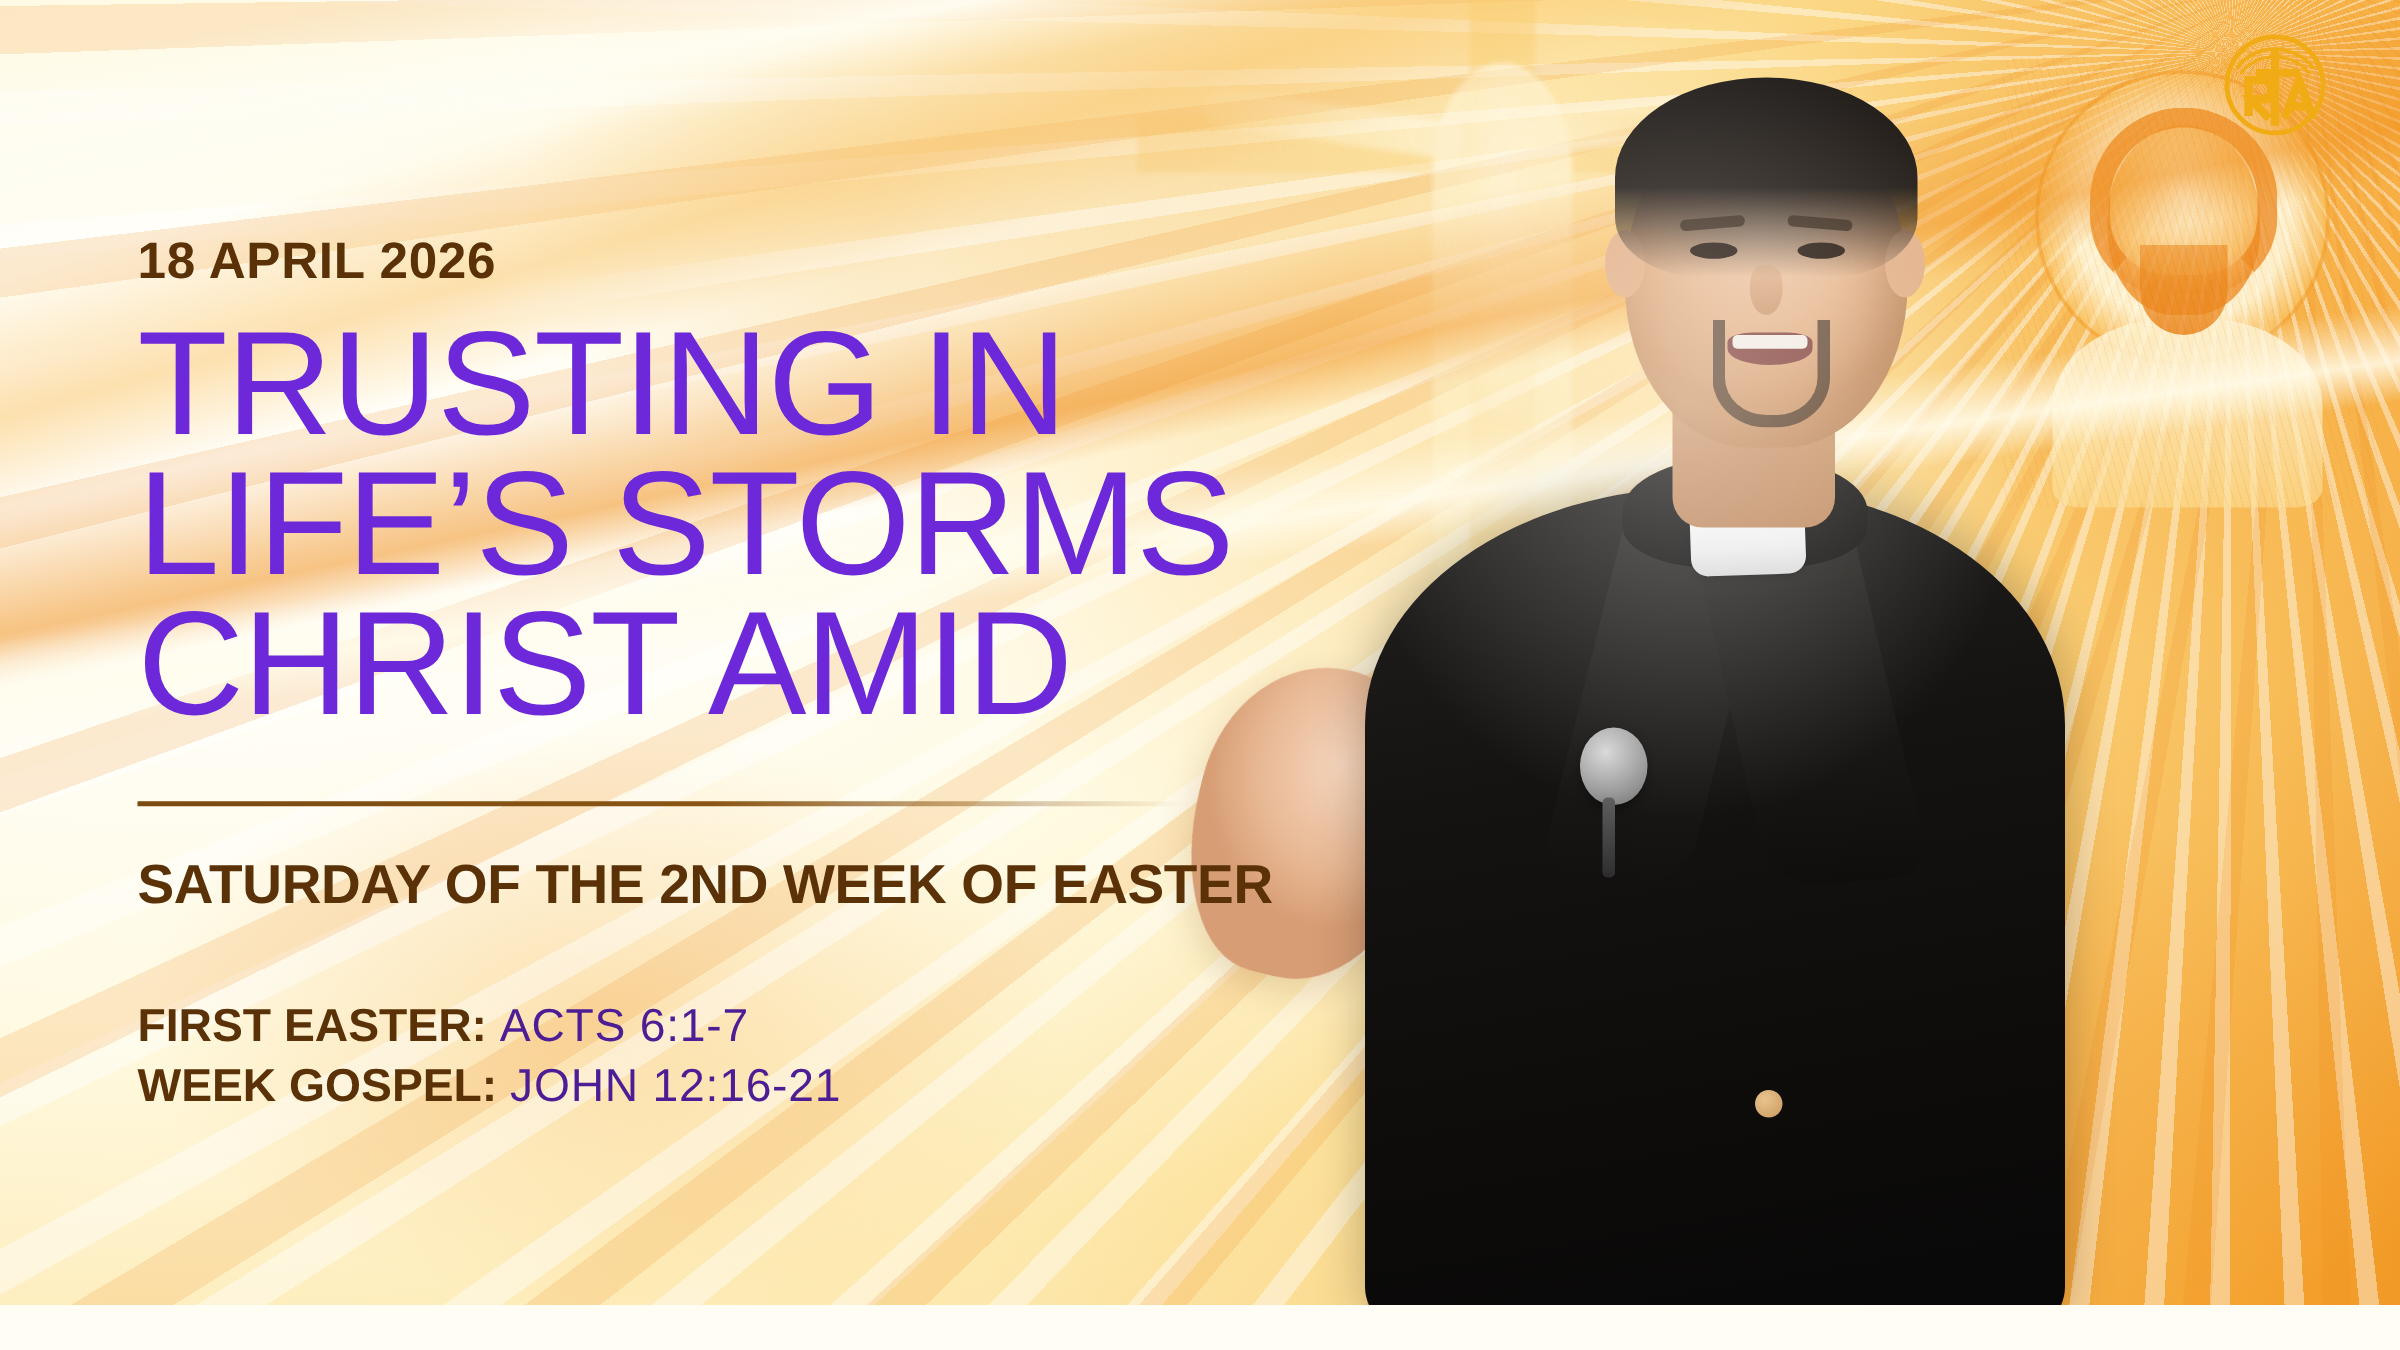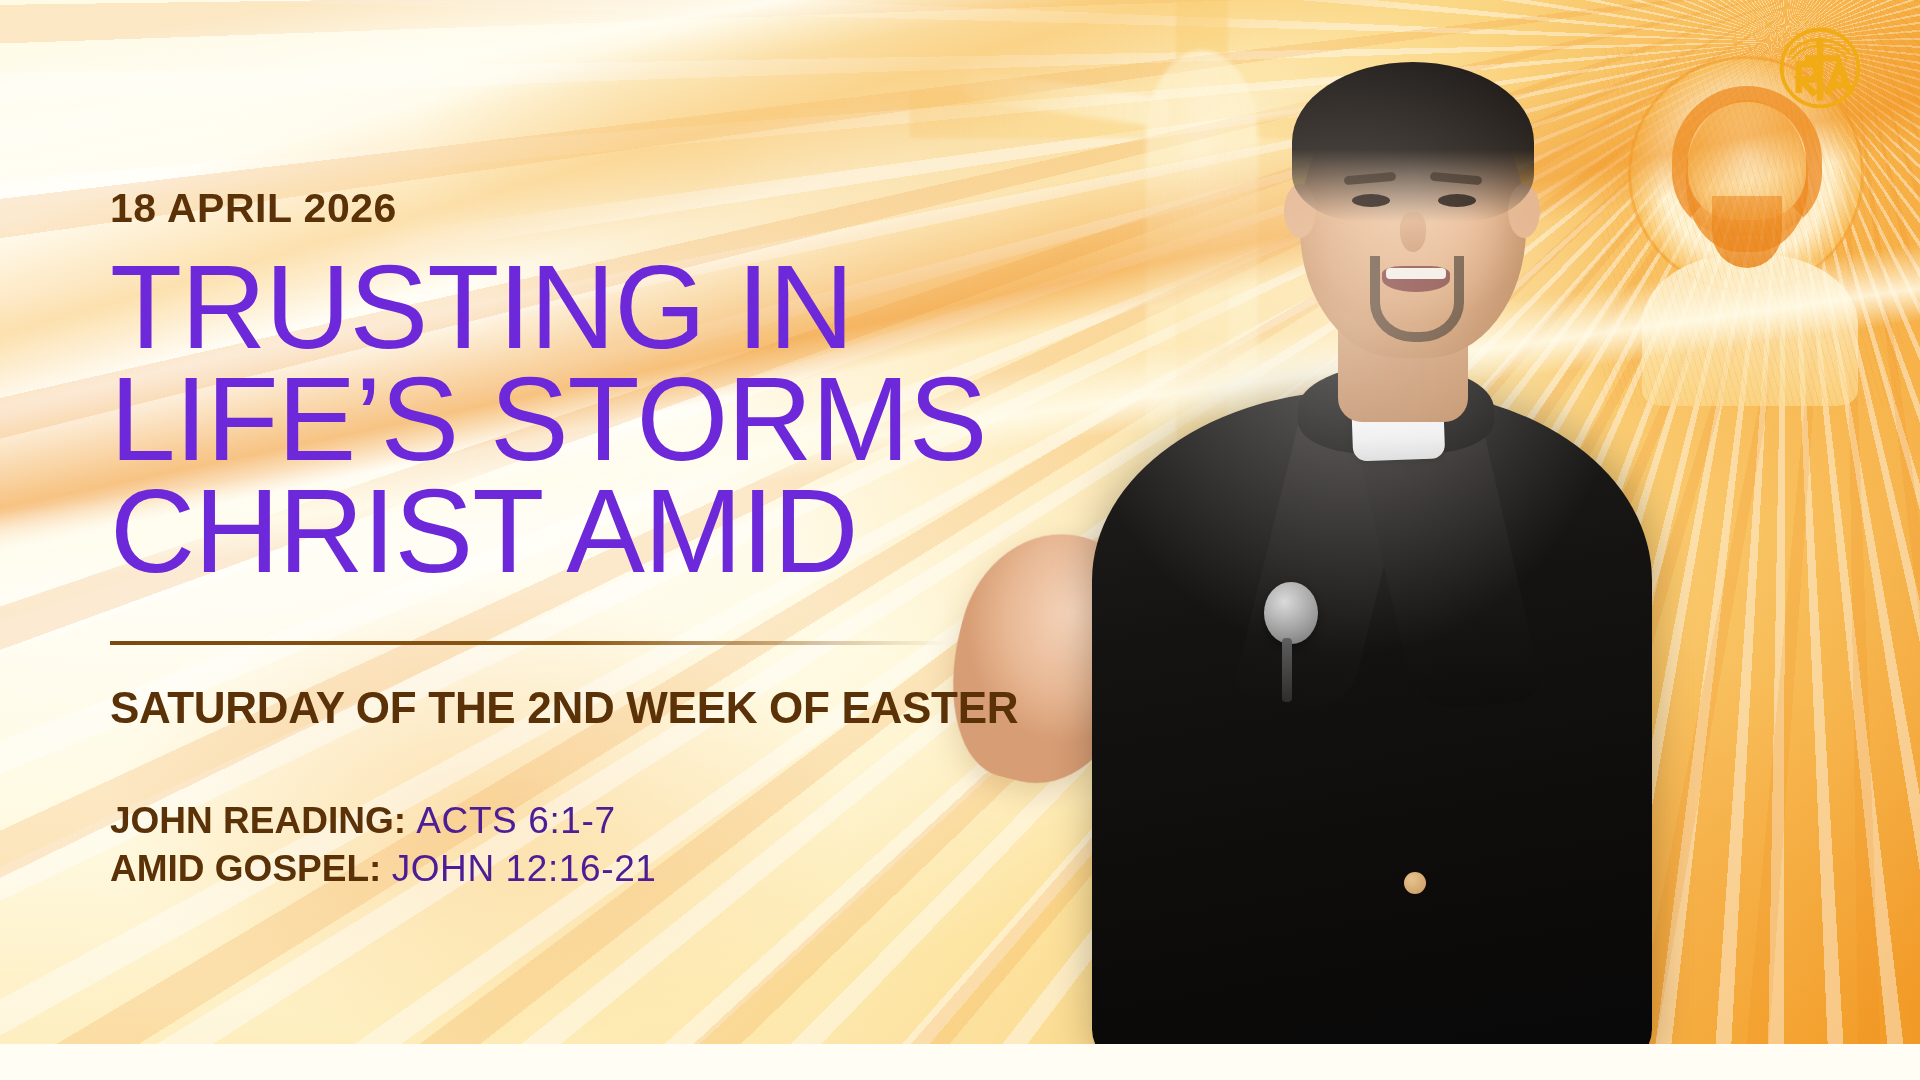--- a/index.html
+++ b/index.html
@@ -358,23 +358,23 @@
       <span class="hl-line">LIFE’S STORMS</span>
       <span class="hl-line">CHRIST AMID</span>
     </div>
 
     <div class="divider"></div>
 
     <div class="subtitle">SATURDAY OF THE 2ND WEEK OF EASTER</div>
 
     <div class="readings">
       <div class="reading-row">
-        <span class="reading-label">JOHN READING:</span>
+        <span class="reading-label">FIRST EASTER:</span>
         <span class="reading-value">ACTS 6:1-7</span>
       </div>
       <div class="reading-row">
-        <span class="reading-label">AMID GOSPEL:</span>
+        <span class="reading-label">WEEK GOSPEL:</span>
         <span class="reading-value">JOHN 12:16-21</span>
       </div>
     </div>
 
   </div>
 </div>
 
 </body></html>

